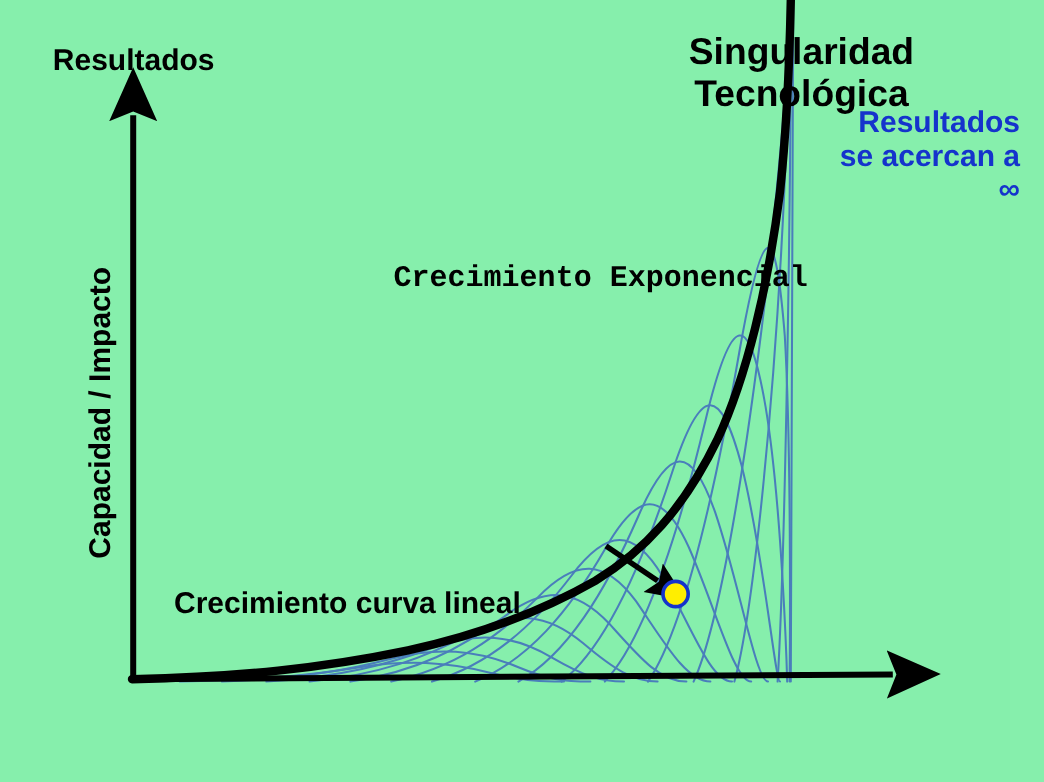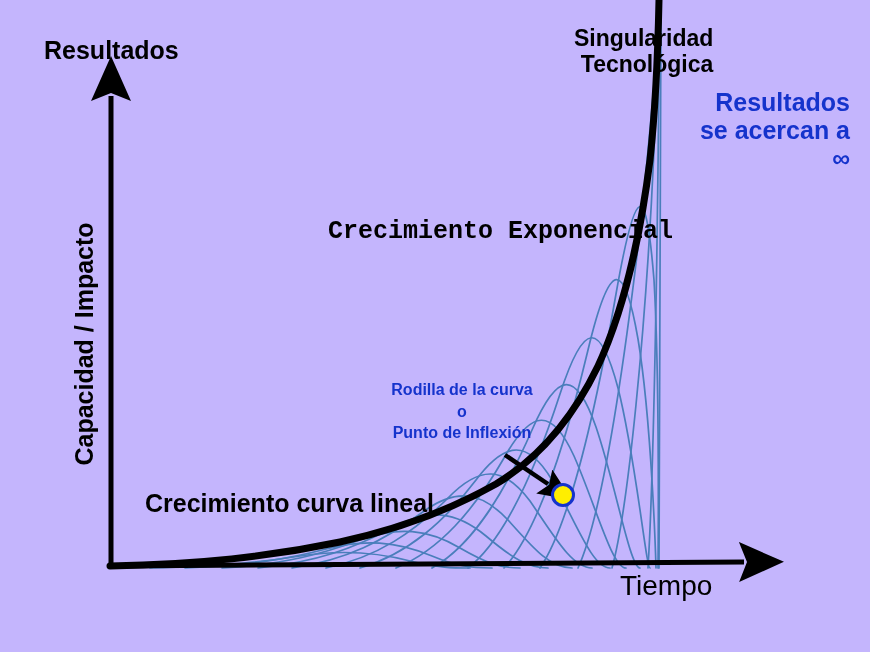--- a/index.html
+++ b/index.html
@@ -8,21 +8,21 @@
     background: #ffffff;
   }
   body {
     font-family: "Liberation Sans", sans-serif;
     -webkit-font-smoothing: antialiased;
   }
   #stage {
     position: relative;
     width: 870px;
     height: 652px;
-    background: #c4b5fd;
+    background: #86efac;
     overflow: hidden;
   }
   #figure-svg {
     position: absolute;
     left: 0;
     top: 0;
     width: 870px;
     height: 652px;
   }
   .lbl {
@@ -57,22 +57,22 @@
   #label-x-axis {
     left: 620px;
     top: 570px;
     font-size: 28px;
     color: #000000;
     font-weight: normal;
   }
   #label-singularity {
     left: 574px;
     top: 26px;
-    font-size: 23px;
-    text-align: right;
+    font-size: 31px;
+    text-align: center;
   }
   #label-infinity {
     left: 662px;
     top: 88px;
     font-size: 25px;
     text-align: right;
     transform: translateX(-100%);
     margin-left: 188px;
   }
   #label-exponential {
@@ -138,30 +138,26 @@
 
     <line x1="505" y1="455" x2="548" y2="484" stroke="#000000" stroke-width="4.5" marker-end="url(#pointer-arrow)"></line>
 
     <circle cx="563" cy="495" r="10.5" fill="#ffee00" stroke="#1533cc" stroke-width="3"></circle>
   </svg>
 
   <div class="lbl lbl-black" id="label-results-axis">Resultados</div>
 
   <div class="lbl lbl-black" id="label-y-axis">Capacidad / Impacto</div>
 
-  <div class="lbl" id="label-x-axis">Tiempo</div>
 
   <div class="lbl lbl-black" id="label-singularity">Singularidad
 Tecnológica</div>
 
   <div class="lbl lbl-blue" id="label-infinity">Resultados
 se acercan a
 ∞</div>
 
   <div class="lbl lbl-black" id="label-exponential">Crecimiento Exponencial</div>
 
   <div class="lbl lbl-black" id="label-linear">Crecimiento curva lineal</div>
 
-  <div class="lbl lbl-blue" id="label-knee">Rodilla de la curva
-o
-Punto de Inflexión</div>
 
 </div>
 
 </body></html>

